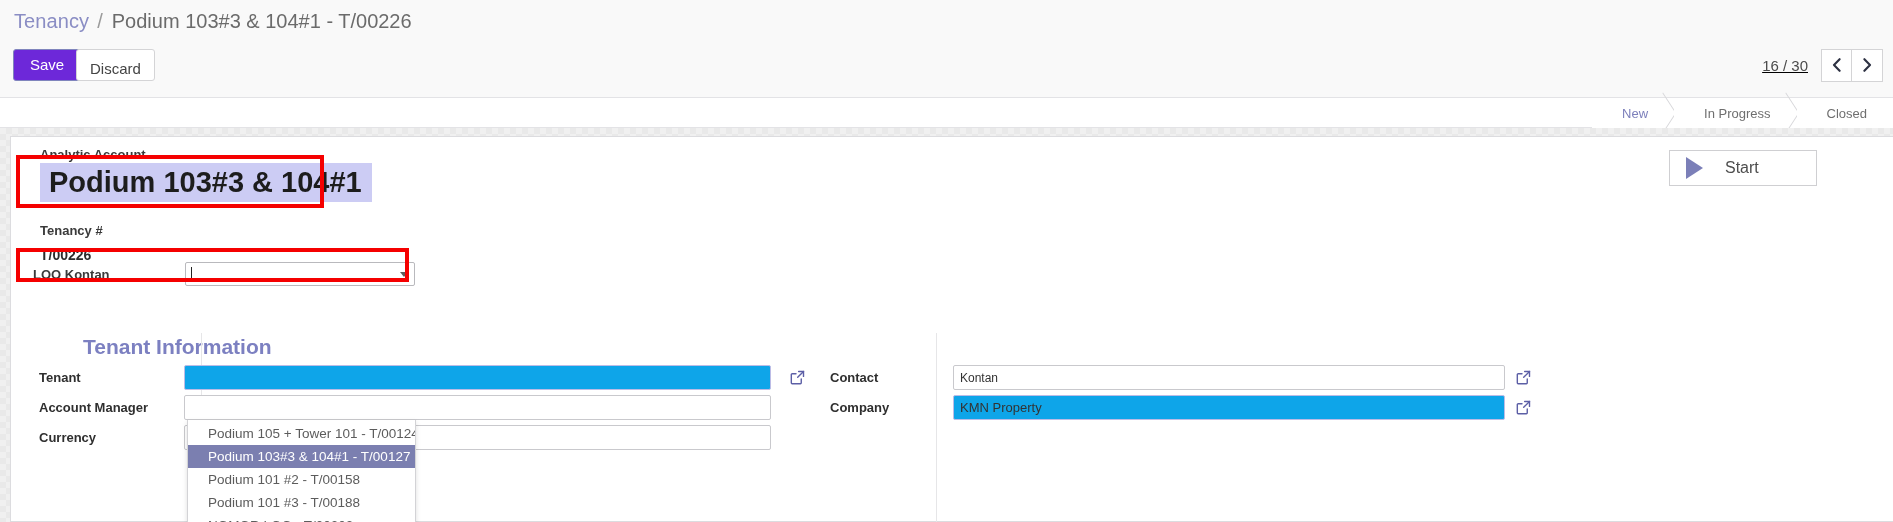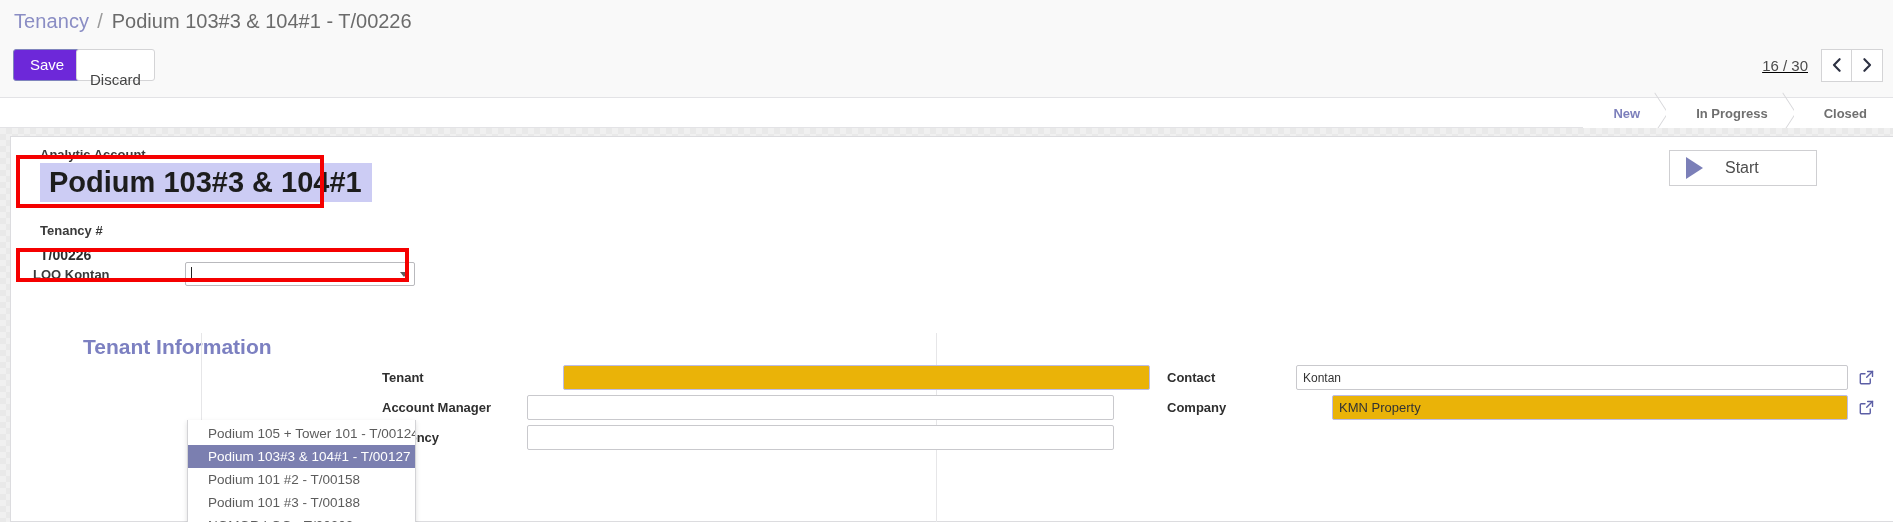--- a/index.html
+++ b/index.html
@@ -41,21 +41,21 @@
   .btn-save {
     position: absolute; left: 13px; top: 9px;
     height: 32px; padding: 0 16px;
     background: #6d28d9; color: #ffffff;
     border: 1px solid #8085bd; border-radius: 3px;
     font-size: 15px; line-height: 30px;
     cursor: pointer;
   }
   .btn-discard {
     position: absolute; left: 76px; top: 9px;
-    height: 32px; padding: 15px 13px;
+    height: 32px; padding: 4px 13px;
     background: #ffffff; color: #444;
     border: 1px solid #d4d4d6; border-radius: 3px;
     font-size: 15px; line-height: 30px;
     cursor: pointer;
   }
   .pager {
     position: absolute; right: 10px; top: 7px;
     display: flex; align-items: center; height: 36px; text-decoration: underline;
   }
   .pager-count {
@@ -79,21 +79,21 @@
     border-bottom: 1px solid #e3e3e6;
   }
   .statusbar-wrap {
     position: absolute; right: 0; top: 0;
     height: 30px; display: flex; align-items: stretch;
   }
   .st-item {
     position: relative;
     display: flex; align-items: center;
     padding: 0 26px 0 30px;
-    font-size: 13px; font-weight: bold;
+    font-size: 13px; font-weight: normal;
     color: #6f6f6f; background: #ffffff;
     cursor: pointer;
     white-space: nowrap;
     justify-content: center;
   }
   .st-item.active { color: #7c7fbb; }
   .st-item .arrow-r {
     position: absolute; right: -1px; top: 3px;
     width: 24px; height: 24px;
     border-top: 1px solid #d6d6d9;
@@ -227,47 +227,47 @@
 
   
   .section-title {
     position: absolute; left: 28px; top: 198px;
     font-size: 21px; font-weight: bold; color: #7c80c1;
     white-space: nowrap;
     margin-left: 44px;
   }
 
   .form-grid { position: absolute; left: 28px; top: 227px; width: 1835px; }
-  .frow { display: flex; align-items: center; height: 27px; margin-bottom: 3px; justify-content: flex-end; }
+  .frow { display: flex; align-items: center; height: 27px; margin-bottom: 3px; }
 
   .fl-label {
     width: 145px; flex: 0 0 145px;
     font-size: 13px; font-weight: bold; color: #2f2f2f;
   }
   .fl-control { flex: 0 0 587px; }
   .mid-gap { flex: 0 0 19px; }
   .fr-label {
     flex: 0 0 163px;
     font-size: 13px; font-weight: bold; color: #2f2f2f;
-    display: flex; align-items: center; gap: 19px;
+    display: flex; align-items: center; gap: 25px;
   }
   .fr-control { flex: 0 0 578px; }
 
   .select-box {
     position: relative;
     height: 25px; width: 100%;
     border: 1px solid #c9c9cd; border-radius: 2px;
     background: #ffffff;
     display: flex; align-items: center;
     padding: 0 22px 0 6px;
     font-size: 13px; color: #333;
     cursor: pointer;
     white-space: nowrap; overflow: hidden;
   }
-  .select-box.selected-val { background: #eab308; border-color: #bcbce6; margin-left: 36px; }
+  .select-box.selected-val { background: #0ea5e9; border-color: #bcbce6; }
   .select-box.plain { background: #ffffff; }
   .input-plain {
     height: 25px; width: 100%;
     border: 1px solid #c9c9cd; border-radius: 2px;
     background: #ffffff;
     display: flex; align-items: center;
     padding: 0 6px;
     font-size: 12px; color: #333;
     white-space: nowrap; overflow: hidden;
   }

